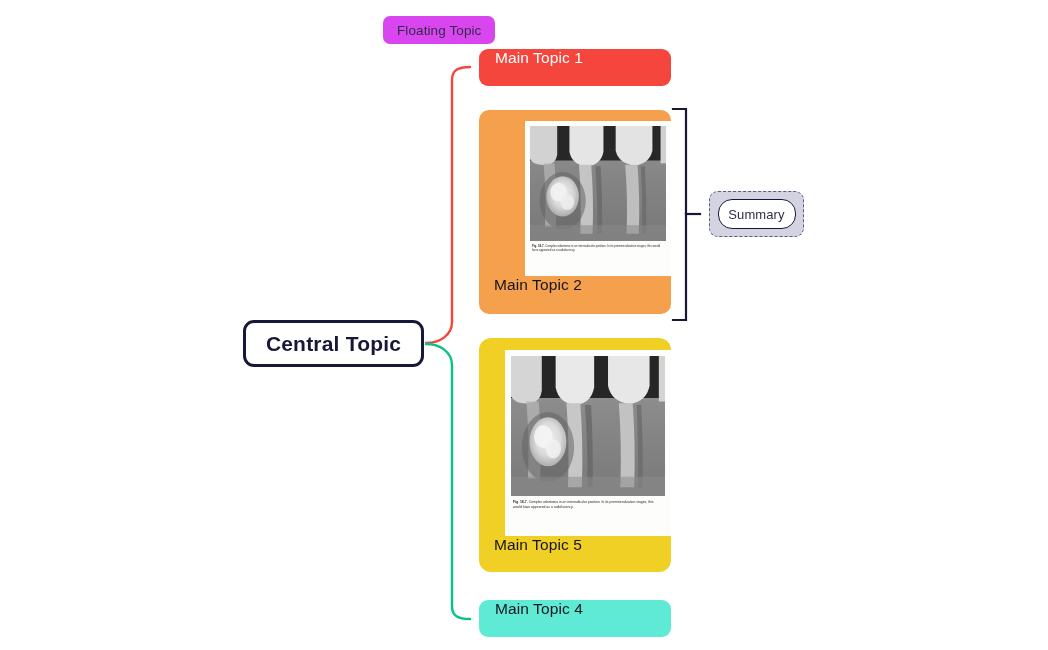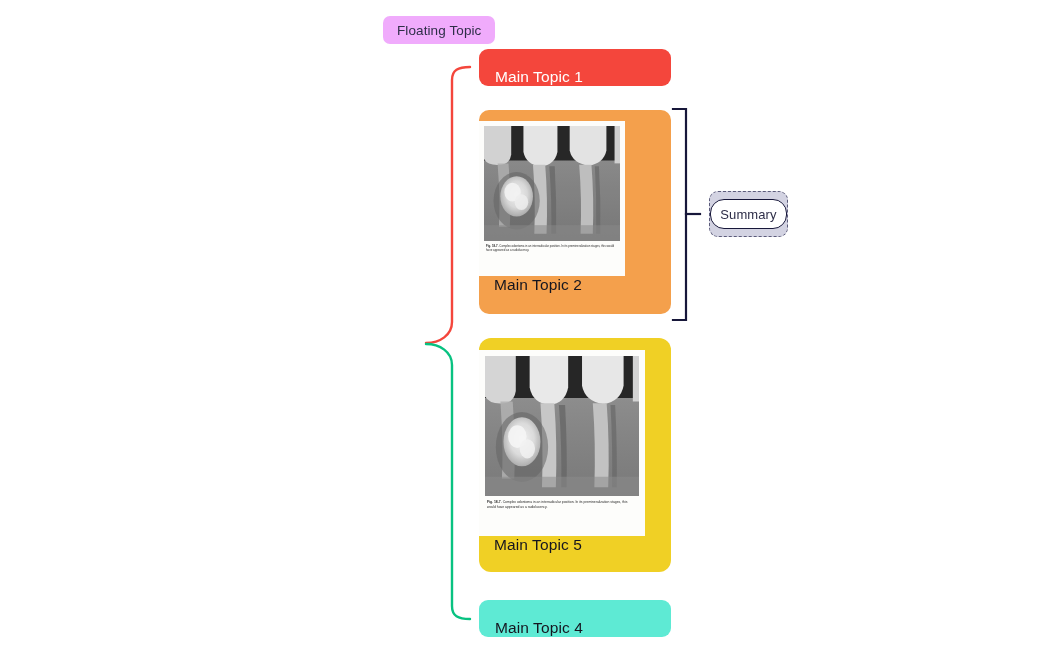--- a/index.html
+++ b/index.html
@@ -62,37 +62,37 @@
     letter-spacing: .2px;
   }
 
   
   #floating-topic {
     left: 383px;
     top: 16px;
     height: 28px;
     padding: 0 14px;
     border-radius: 7px;
-    background: #f0abfc;
+    background: #d946ef;
     display: flex;
     align-items: center;
   }
   #floating-topic .node-label {
     color: #2e2e48;
     font-size: 13.5px;
     font-weight: 500;
   }
 
   
   .main-topic {
     left: 479px;
     width: 192px;
     border-radius: 9px;
     display: flex;
-    align-items: flex-end;
+    align-items: flex-start;
   }
   .main-topic .node-label {
     font-size: 15.5px;
     font-weight: 500;
     padding-left: 16px;
   }
 
   #main-topic-1 {
     top: 49px;
     height: 37px;
@@ -107,21 +107,21 @@
   }
   #main-topic-4 .node-label { color: #15151f; }
 
   
   .image-topic {
     left: 479px;
     width: 192px;
     border-radius: 10px;
     display: flex;
     flex-direction: column;
-    align-items: flex-start;
+    align-items: flex-end;
   }
   .image-topic .node-label {
     align-self: flex-start;
     font-size: 15.5px;
     font-weight: 500;
     color: #15151f;
     padding-left: 15px;
   }
 
   #main-topic-2 {
@@ -182,21 +182,21 @@
     font-size: 3.4px;
     line-height: 1.4;
     padding: 4px 2px 0 2px;
   }
   .xray-caption b { font-weight: 700; }
 
   
   #summary-selection {
     left: 709px;
     top: 191px;
-    width: 79px;
+    width: 95px;
     height: 46px;
     border: 1.6px dashed #5b5b7a;
     border-radius: 9px;
     background: #d3d3e2;
     display: flex;
     align-items: center;
     justify-content: center;
   }
   #summary-pill {
     width: 76px;
@@ -226,20 +226,23 @@
     <path d="M 426 344 C 440 344 452 352 452 365 L 452 606 C 452 616 458 619 470 619" fill="none" stroke="#08c281" stroke-width="2.4" stroke-linecap="round"></path>
 
     <path d="M 673 109 L 686 109 L 686 320 L 673 320" fill="none" stroke="#17173a" stroke-width="2.2" stroke-linecap="square" stroke-linejoin="miter"></path>
     <path d="M 686 214 L 700 214" fill="none" stroke="#17173a" stroke-width="2.2" stroke-linecap="square"></path>
   </svg>
 
   <div class="node" id="floating-topic">
     <span class="node-label">Floating Topic</span>
   </div>
 
+  <div class="node" id="central-topic">
+    <span class="node-label">Central Topic</span>
+  </div>
 
   <div class="node main-topic" id="main-topic-1">
     <span class="node-label">Main Topic 1</span>
   </div>
 
   <div class="node image-topic" id="main-topic-2">
     <div class="xray-figure">
       <div class="xray-img">
         <svg viewBox="0 0 200 160" preserveAspectRatio="none" width="100%" height="100%">
           <defs>

